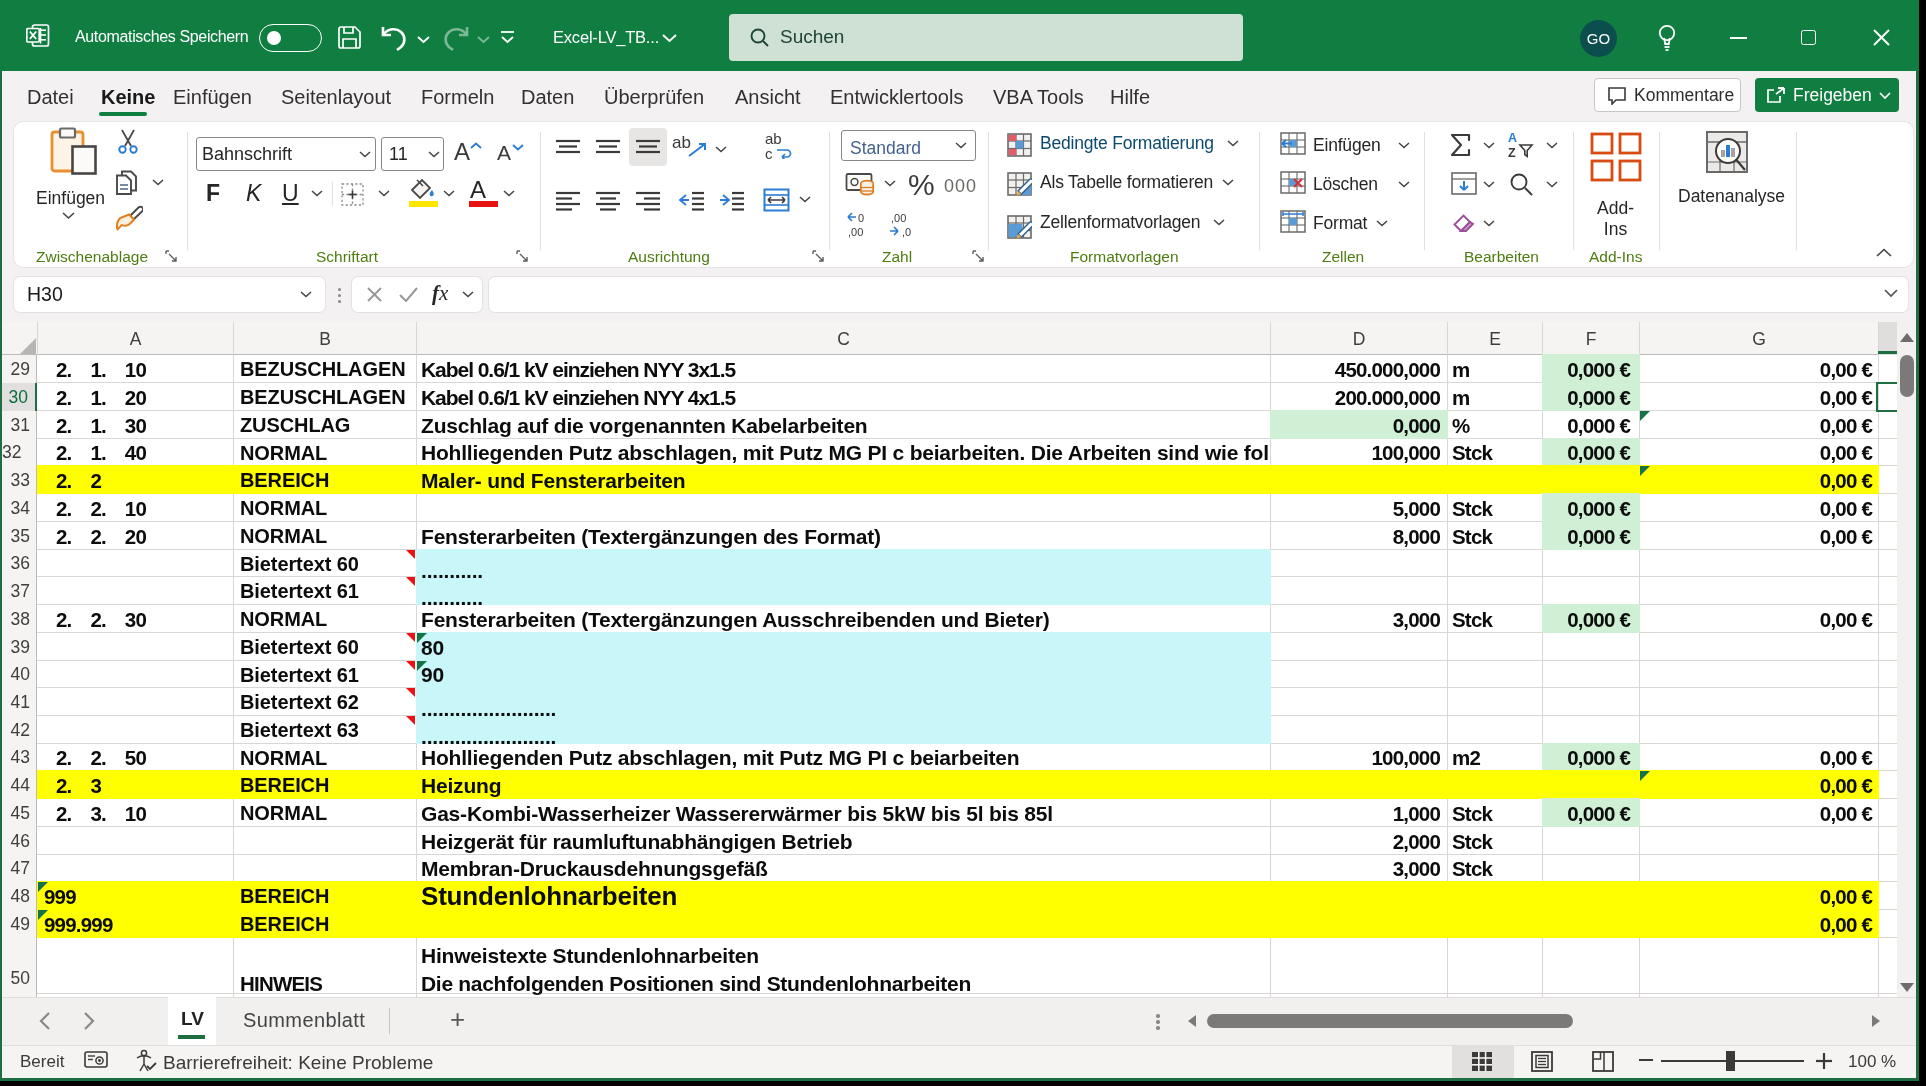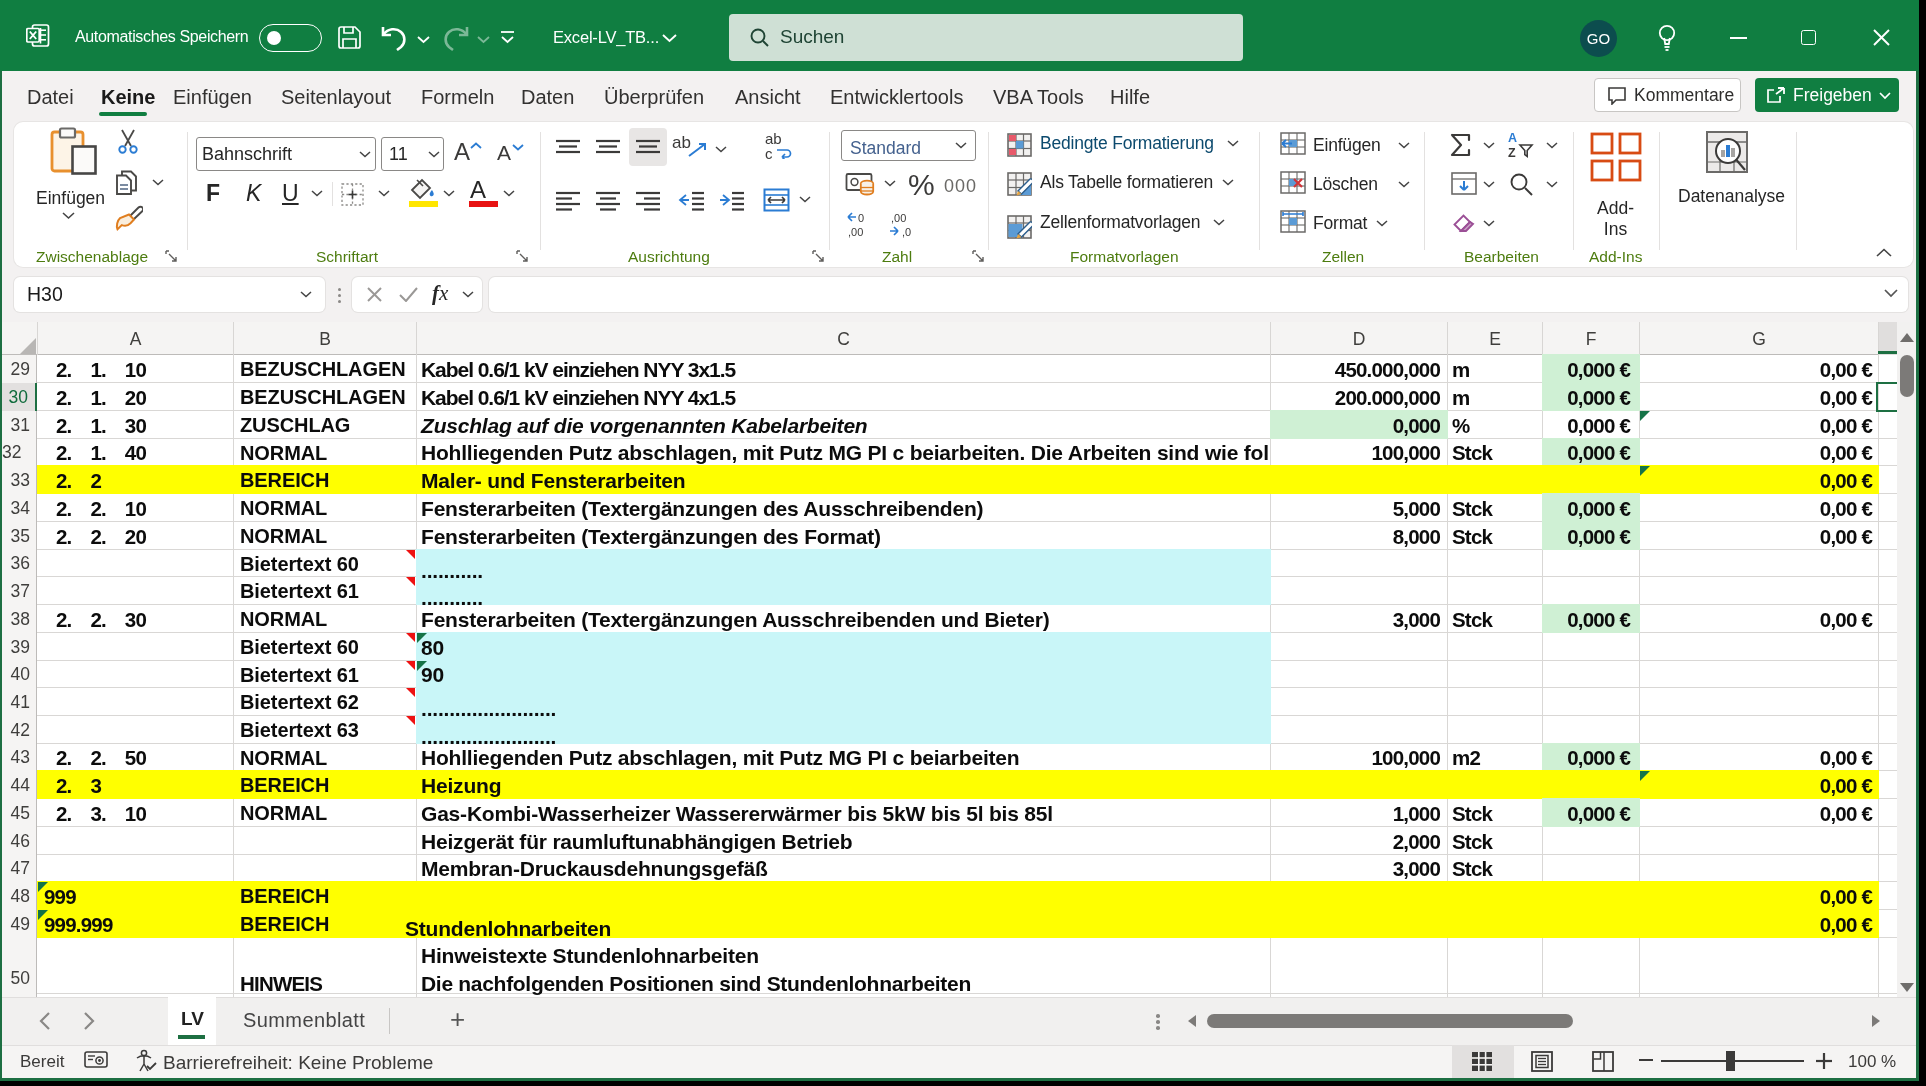--- a/index.html
+++ b/index.html
@@ -571,21 +571,21 @@
 <div class="cell bold" style="left:56px;top:383px;height:28px;line-height:29px">2.  1.  20</div>
 <div class="cell" style="left:240px;top:383px;height:28px;line-height:29px;font-size:20px;letter-spacing:-0.1px">BEZUSCHLAGEN</div>
 <div class="cell" style="left:421px;top:383px;height:28px;line-height:29px;font-size:21px;letter-spacing:-1.05px;">Kabel 0.6/1 kV einziehen NYY 4x1.5</div>
 <div class="cell num" style="left:1270px;top:383px;width:170px;height:28px;line-height:29px">200.000,000</div>
 <div class="cell" style="left:1452px;top:383px;height:28px;line-height:29px">m</div>
 <div class="cell num" style="left:1542px;top:383px;width:88px;height:28px;line-height:29px">0,000 €</div>
 <div class="cell num" style="left:1639px;top:383px;width:233px;height:28px;line-height:29px">0,00 €</div>
 <div class="ab" style="left:2px;top:411px;width:35px;height:28px;background:transparent;color:#3f3e3c;font-size:17.5px;text-align:right;line-height:28px"><span style="margin-right:7px">31</span></div>
 <div class="cell bold" style="left:56px;top:411px;height:28px;line-height:29px">2.  1.  30</div>
 <div class="cell" style="left:240px;top:411px;height:28px;line-height:29px;font-size:20px;letter-spacing:-0.1px">ZUSCHLAG</div>
-<div class="cell" style="left:421px;top:411px;height:28px;line-height:29px;font-size:21px;letter-spacing:-0.2px;font-style:italic;">Zuschlag auf die vorgenannten Kabelarbeiten</div>
+<div class="cell" style="left:421px;top:411px;height:28px;line-height:29px;font-size:21px;letter-spacing:-0.2px;">Zuschlag auf die vorgenannten Kabelarbeiten</div>
 <div class="cell num" style="left:1270px;top:411px;width:170px;height:28px;line-height:29px">0,000</div>
 <div class="cell" style="left:1452px;top:411px;height:28px;line-height:29px">%</div>
 <div class="cell num" style="left:1542px;top:411px;width:88px;height:28px;line-height:29px">0,000 €</div>
 <div class="cell num" style="left:1639px;top:411px;width:233px;height:28px;line-height:29px">0,00 €</div>
 <div class="ab" style="left:1640px;top:411px;width:0;height:0;border-top:10px solid #157347;border-right:10px solid transparent"></div>
 <div class="ab" style="left:2px;top:439px;width:35px;height:27px;background:transparent;color:#3f3e3c;font-size:17.5px;text-align:left;line-height:27px"><span style="margin-right:7px">32</span></div>
 <div class="cell bold" style="left:56px;top:439px;height:27px;line-height:28px">2.  1.  40</div>
 <div class="cell" style="left:240px;top:439px;height:27px;line-height:28px;font-size:20px;letter-spacing:-0.1px">NORMAL</div>
 <div class="cell" style="left:421px;top:439px;height:27px;line-height:28px;font-size:21px;letter-spacing:-0.2px;width:852px;overflow:hidden;">Hohlliegenden Putz abschlagen, mit Putz MG PI c beiarbeiten. Die Arbeiten sind wie fol</div>
 <div class="cell num" style="left:1270px;top:439px;width:170px;height:27px;line-height:28px">100,000</div>
@@ -594,21 +594,20 @@
 <div class="cell num" style="left:1639px;top:439px;width:233px;height:27px;line-height:28px">0,00 €</div>
 <div class="ab" style="left:2px;top:466px;width:35px;height:28px;background:transparent;color:#3f3e3c;font-size:17.5px;text-align:right;line-height:28px"><span style="margin-right:7px">33</span></div>
 <div class="cell bold" style="left:56px;top:466px;height:28px;line-height:29px">2.  2</div>
 <div class="cell" style="left:240px;top:466px;height:28px;line-height:29px;font-size:20px;letter-spacing:-0.1px">BEREICH</div>
 <div class="cell" style="left:421px;top:466px;height:28px;line-height:29px;font-size:21px;letter-spacing:-0.2px;">Maler- und Fensterarbeiten</div>
 <div class="cell num" style="left:1639px;top:466px;width:233px;height:28px;line-height:29px">0,00 €</div>
 <div class="ab" style="left:1640px;top:466px;width:0;height:0;border-top:10px solid #157347;border-right:10px solid transparent"></div>
 <div class="ab" style="left:2px;top:494px;width:35px;height:28px;background:transparent;color:#3f3e3c;font-size:17.5px;text-align:right;line-height:28px"><span style="margin-right:7px">34</span></div>
 <div class="cell bold" style="left:56px;top:494px;height:28px;line-height:29px">2.  2.  10</div>
 <div class="cell" style="left:240px;top:494px;height:28px;line-height:29px;font-size:20px;letter-spacing:-0.1px">NORMAL</div>
-<div class="cell" style="left:421px;top:494px;height:28px;line-height:29px;font-size:21px;letter-spacing:-0.2px;">Fensterarbeiten (Textergänzungen des Ausschreibenden)</div>
 <div class="cell num" style="left:1270px;top:494px;width:170px;height:28px;line-height:29px">5,000</div>
 <div class="cell" style="left:1452px;top:494px;height:28px;line-height:29px">Stck</div>
 <div class="cell num" style="left:1542px;top:494px;width:88px;height:28px;line-height:29px">0,000 €</div>
 <div class="cell num" style="left:1639px;top:494px;width:233px;height:28px;line-height:29px">0,00 €</div>
 <div class="ab" style="left:2px;top:522px;width:35px;height:28px;background:transparent;color:#3f3e3c;font-size:17.5px;text-align:right;line-height:28px"><span style="margin-right:7px">35</span></div>
 <div class="cell bold" style="left:56px;top:522px;height:28px;line-height:29px">2.  2.  20</div>
 <div class="cell" style="left:240px;top:522px;height:28px;line-height:29px;font-size:20px;letter-spacing:-0.1px">NORMAL</div>
 <div class="cell" style="left:421px;top:522px;height:28px;line-height:29px;font-size:21px;letter-spacing:-0.2px;">Fensterarbeiten (Textergänzungen des Format)</div>
 <div class="cell num" style="left:1270px;top:522px;width:170px;height:28px;line-height:29px">8,000</div>
 <div class="cell" style="left:1452px;top:522px;height:28px;line-height:29px">Stck</div>
@@ -674,21 +673,21 @@
 <div class="cell" style="left:421px;top:827px;height:28px;line-height:29px;font-size:21px;letter-spacing:-0.2px;">Heizgerät für raumluftunabhängigen Betrieb</div>
 <div class="cell num" style="left:1270px;top:827px;width:170px;height:28px;line-height:29px">2,000</div>
 <div class="cell" style="left:1452px;top:827px;height:28px;line-height:29px">Stck</div>
 <div class="ab" style="left:2px;top:855px;width:35px;height:27px;background:transparent;color:#3f3e3c;font-size:17.5px;text-align:right;line-height:27px"><span style="margin-right:7px">47</span></div>
 <div class="cell" style="left:421px;top:855px;height:27px;line-height:28px;font-size:21px;letter-spacing:-0.2px;">Membran-Druckausdehnungsgefäß</div>
 <div class="cell num" style="left:1270px;top:855px;width:170px;height:27px;line-height:28px">3,000</div>
 <div class="cell" style="left:1452px;top:855px;height:27px;line-height:28px">Stck</div>
 <div class="ab" style="left:2px;top:882px;width:35px;height:28px;background:transparent;color:#3f3e3c;font-size:17.5px;text-align:right;line-height:28px"><span style="margin-right:7px">48</span></div>
 <div class="cell bold" style="left:44px;top:882px;height:28px;line-height:29px">999</div>
 <div class="cell" style="left:240px;top:882px;height:28px;line-height:29px;font-size:20px;letter-spacing:-0.1px">BEREICH</div>
-<div class="cell" style="left:405px;top:882px;height:28px;line-height:29px;font-size:21px;letter-spacing:-0.2px;margin-top:32px;">Stundenlohnarbeiten</div>
+<div class="cell" style="left:421px;top:882px;height:28px;line-height:29px;font-size:26px;letter-spacing:-0.2px;">Stundenlohnarbeiten</div>
 <div class="cell num" style="left:1639px;top:882px;width:233px;height:28px;line-height:29px">0,00 €</div>
 <div class="ab" style="left:38px;top:882px;width:0;height:0;border-top:10px solid #157347;border-right:10px solid transparent"></div>
 <div class="ab" style="left:2px;top:910px;width:35px;height:28px;background:transparent;color:#3f3e3c;font-size:17.5px;text-align:right;line-height:28px"><span style="margin-right:7px">49</span></div>
 <div class="cell bold" style="left:44px;top:910px;height:28px;line-height:29px">999.999</div>
 <div class="cell" style="left:240px;top:910px;height:28px;line-height:29px;font-size:20px;letter-spacing:-0.1px">BEREICH</div>
 <div class="cell num" style="left:1639px;top:910px;width:233px;height:28px;line-height:29px">0,00 €</div>
 <div class="ab" style="left:38px;top:910px;width:0;height:0;border-top:10px solid #157347;border-right:10px solid transparent"></div>
 <div class="ab" style="left:2px;top:938px;width:35px;height:59px;color:#3f3e3c;font-size:17.5px">
       <div style="position:absolute;bottom:8px;right:7px">50</div>
     </div>

